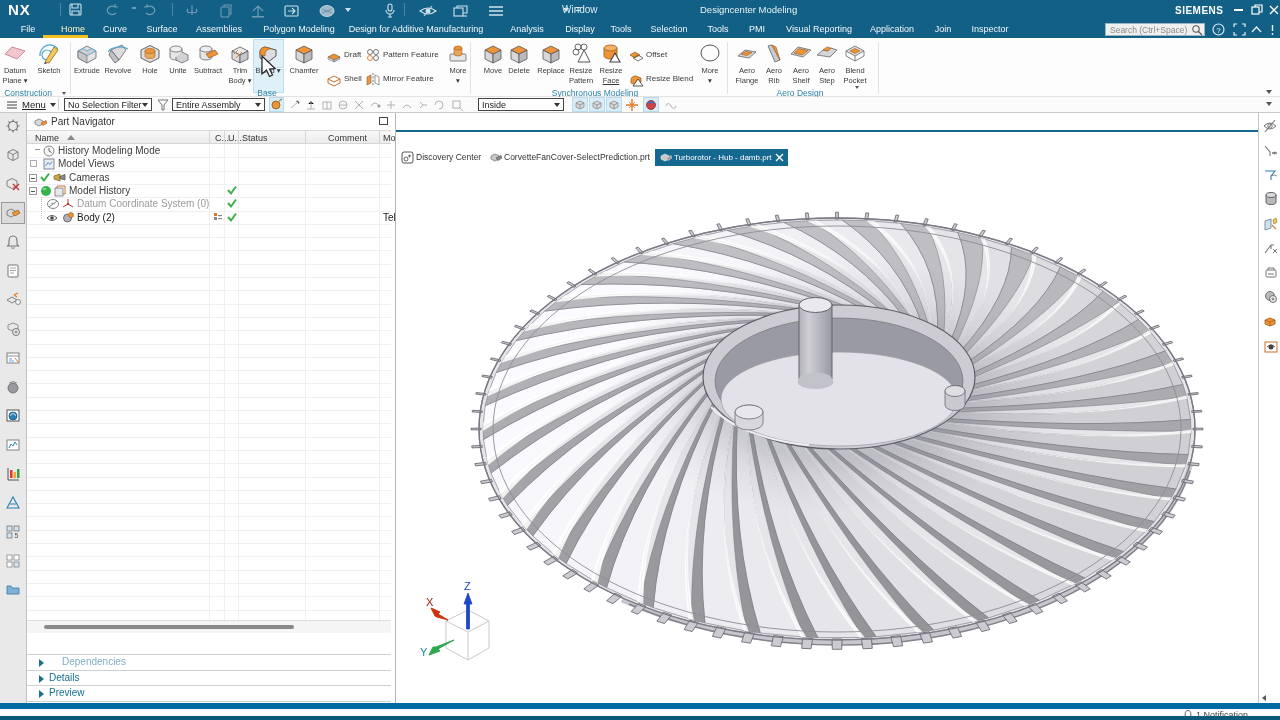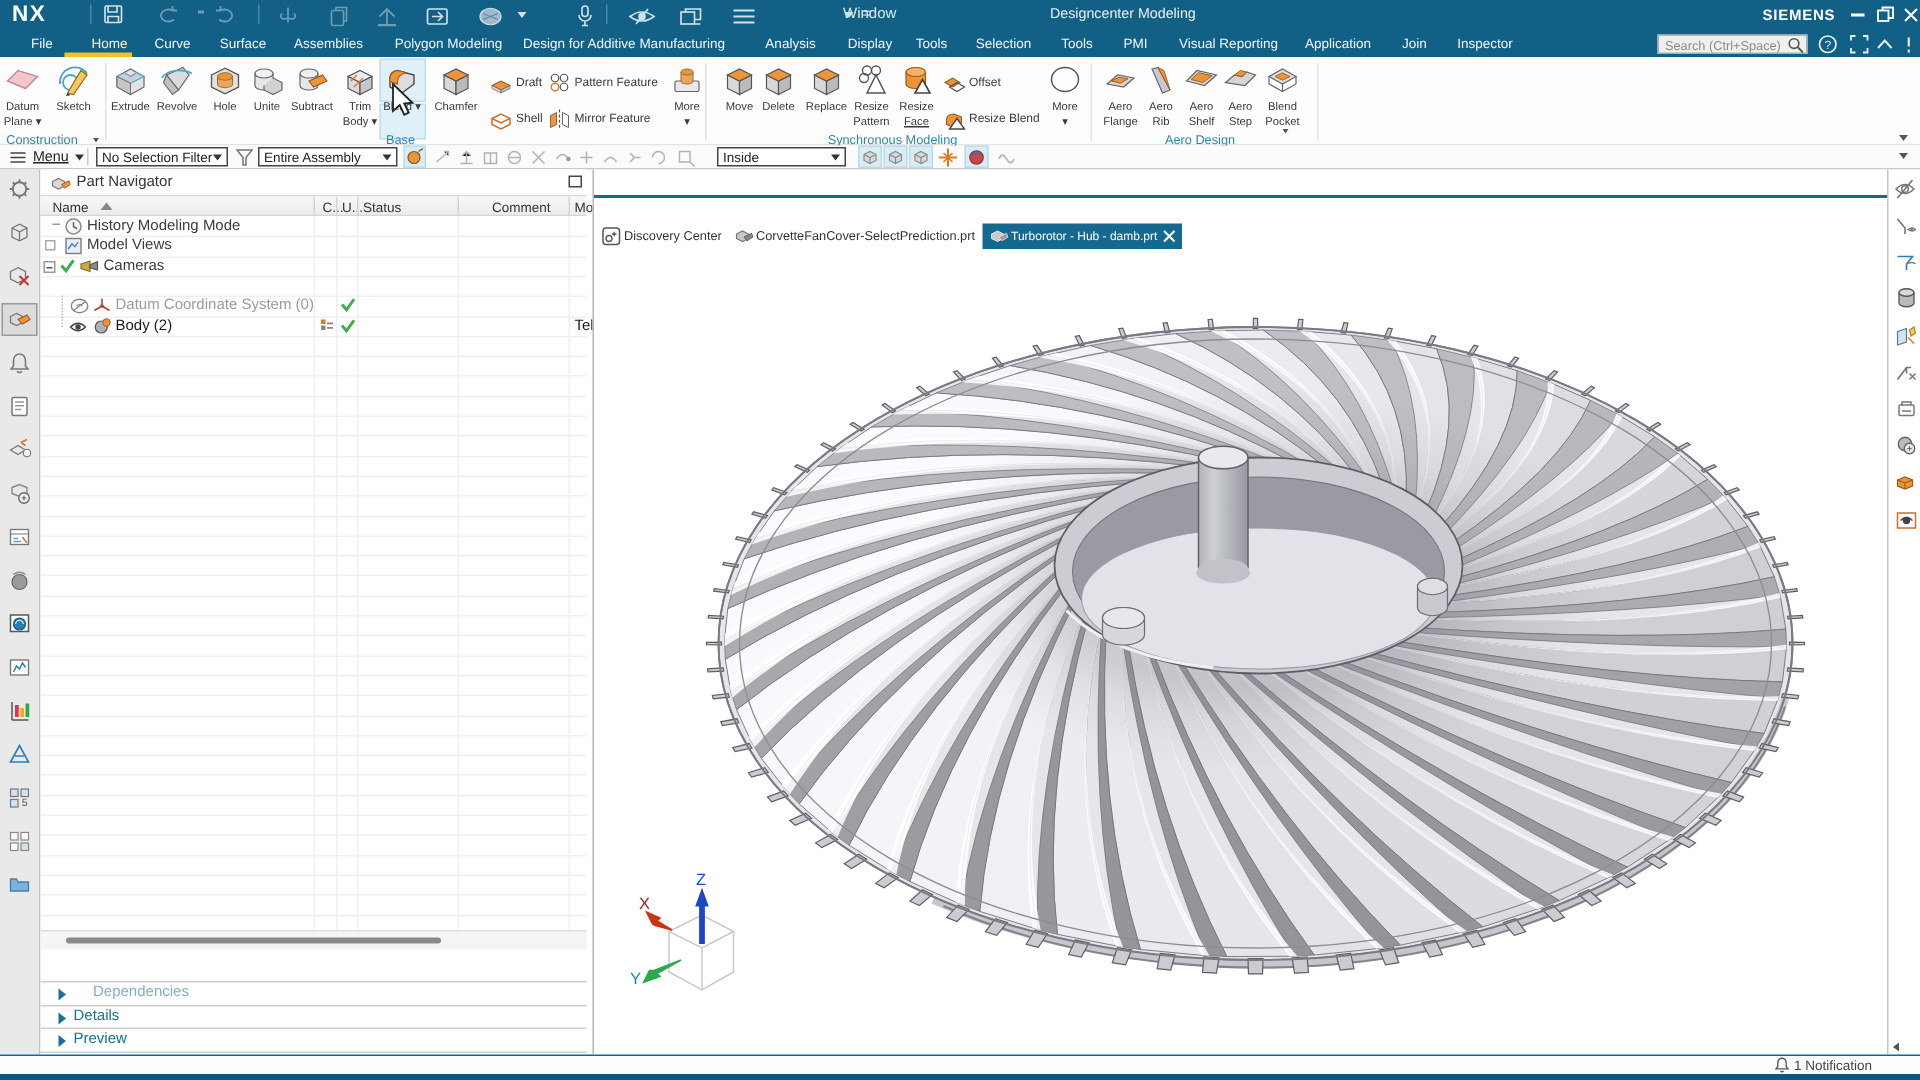--- a/index.html
+++ b/index.html
@@ -25,21 +25,21 @@
 #vthumb{position:absolute;left:17px;top:4px;width:250px;height:4px;background:#8a8a8a;border-radius:2px;}
 .bsec{position:absolute;left:0;width:364px;height:15px;border-top:1px solid #cfcfcf;font-size:10px;}
 .bsec .tri{position:absolute;left:12px;top:4px;width:0;height:0;border-top:4px solid transparent;border-bottom:4px solid transparent;border-left:5px solid #1a6f94;}
 .bsec .t{position:absolute;left:22px;top:1px;color:#15708f;}
 #viewport{left:395px;top:113px;width:863px;height:590px;background:#fff;border-left:1px solid #b5b5b5;}
 #tabbar{position:absolute;left:0;top:0;width:863px;height:17px;background:#fff;margin-top:36px;}
 #tabline{position:absolute;left:0;top:17px;width:863px;height:2px;background:#15688f;}
 .tab{position:absolute;top:0;height:17px;font-size:8.5px;color:#333;white-space:nowrap;}
 #atab{position:absolute;left:259px;top:0;width:133px;height:17px;background:#15688f;color:#fff;font-size:8px;white-space:nowrap;}
 #rightstrip{left:1258px;top:113px;width:22px;height:590px;background:#fff;border-left:1px solid #c6c6c6;}
-#statusbar{left:0;top:703px;width:1280px;height:13px;background:#fdfdfd;border-top:1px solid #0369a1;font-size:9px;color:#444;}
+#statusbar{left:0;top:703px;width:1280px;height:13px;background:#fdfdfd;border-top:6px solid #0369a1;font-size:9px;color:#444;}
 #bottomstrip{left:0;top:716px;width:1280px;height:4px;background:#0b5a7c;}
 .ico{position:absolute;}
 </style></head><body>
 <div id="titlebar" class="abs">
     <div class="abs" style="left:8px;top:1px;color:#fff;font-size:15px;font-weight:bold;letter-spacing:1px;">NX</div>
     <div class="abs" style="left:60px;top:3px;width:1px;height:13px;background:#4b87a5;"></div>
     <svg class="ico" style="left:68px;top:2px;" width="16" height="16" viewBox="0 0 16 16">
       <g fill="none" stroke="#cfe2ec" stroke-width="1.1">
         <rect x="2" y="2" width="11" height="11" rx="1"></rect>
         <path d="M4 2 L4 6 L10 6 L10 2 M4 13 L4 9 L11 9 L11 13"></path>
@@ -582,20 +582,36 @@
       <div class="abs" style="left:2px;top:3px;width:8px;height:8px;border:1px solid #999;background:#fff;"></div>
       <div class="abs" style="left:4px;top:6.5px;width:4px;height:1px;background:#555;"></div>
       <svg class="ico" style="left:13px;top:1px;" width="11" height="11" viewBox="0 0 11 11">
         <path d="M1 5 L4 8.5 L9 1.5" fill="none" stroke="#3daf49" stroke-width="2"></path>
       </svg>
       <svg class="ico" style="left:26px;top:1px;" width="13" height="12" viewBox="0 0 13 12">
         <path d="M1 4 L7 2 L7 9 L1 7 Z" fill="#c9a84c" stroke="#8a6a20" stroke-width="0.8"></path>
         <path d="M7 4.5 L12 2.5 L12 8 L7 6.5 Z" fill="#8a8a8e" stroke="#555" stroke-width="0.8"></path>
       </svg>
       <div class="abs" style="left:42px;top:1px;">Cameras</div>
+    </div>
+    <div class="treerow" style="top:71px;">
+      <div class="abs" style="left:2px;top:3px;width:8px;height:8px;border:1px solid #999;background:#fff;"></div>
+      <div class="abs" style="left:4px;top:6.5px;width:4px;height:1px;background:#555;"></div>
+      <svg class="ico" style="left:13px;top:1px;" width="12" height="12" viewBox="0 0 12 12">
+        <circle cx="6" cy="6" r="5" fill="#35b24a"></circle>
+        <ellipse cx="4.5" cy="4" rx="2" ry="1.3" fill="#8fe09a" opacity="0.8"></ellipse>
+      </svg>
+      <svg class="ico" style="left:27px;top:1px;" width="12" height="12" viewBox="0 0 12 12">
+        <rect x="1" y="3" width="8" height="8" fill="#e8e8ea" stroke="#777" stroke-width="0.8"></rect>
+        <path d="M3 3 L3 1 L11 1 L11 9 L9 9" fill="none" stroke="#b86a28" stroke-width="0.9"></path>
+      </svg>
+      <div class="abs" style="left:42px;top:1px;">Model History</div>
+      <svg class="ico" style="left:200px;top:1px;" width="11" height="11" viewBox="0 0 11 11">
+        <path d="M1 5 L4 8.5 L9 1.5" fill="none" stroke="#3daf49" stroke-width="2"></path>
+      </svg>
     </div>
     <div class="treerow" style="top:84px;color:#9b9b9b;">
       <div class="abs" style="left:14px;top:0px;height:13px;border-left:1px dotted #bbb;"></div>
       <svg class="ico" style="left:20px;top:1px;" width="13" height="12" viewBox="0 0 13 12">
         <ellipse cx="6" cy="6" rx="5.5" ry="4.5" fill="none" stroke="#888" stroke-width="1"></ellipse>
         <path d="M2 9 L10 3" stroke="#888" stroke-width="1"></path>
         <path d="M4 6 Q6 4 8 6" fill="none" stroke="#888" stroke-width="0.8"></path>
       </svg>
       <svg class="ico" style="left:35px;top:1px;" width="13" height="12" viewBox="0 0 13 12">
         <path d="M6 6 L6 1 M6 6 L1 9 M6 6 L11 9" stroke="#c0392b" stroke-width="1" fill="none"></path>

